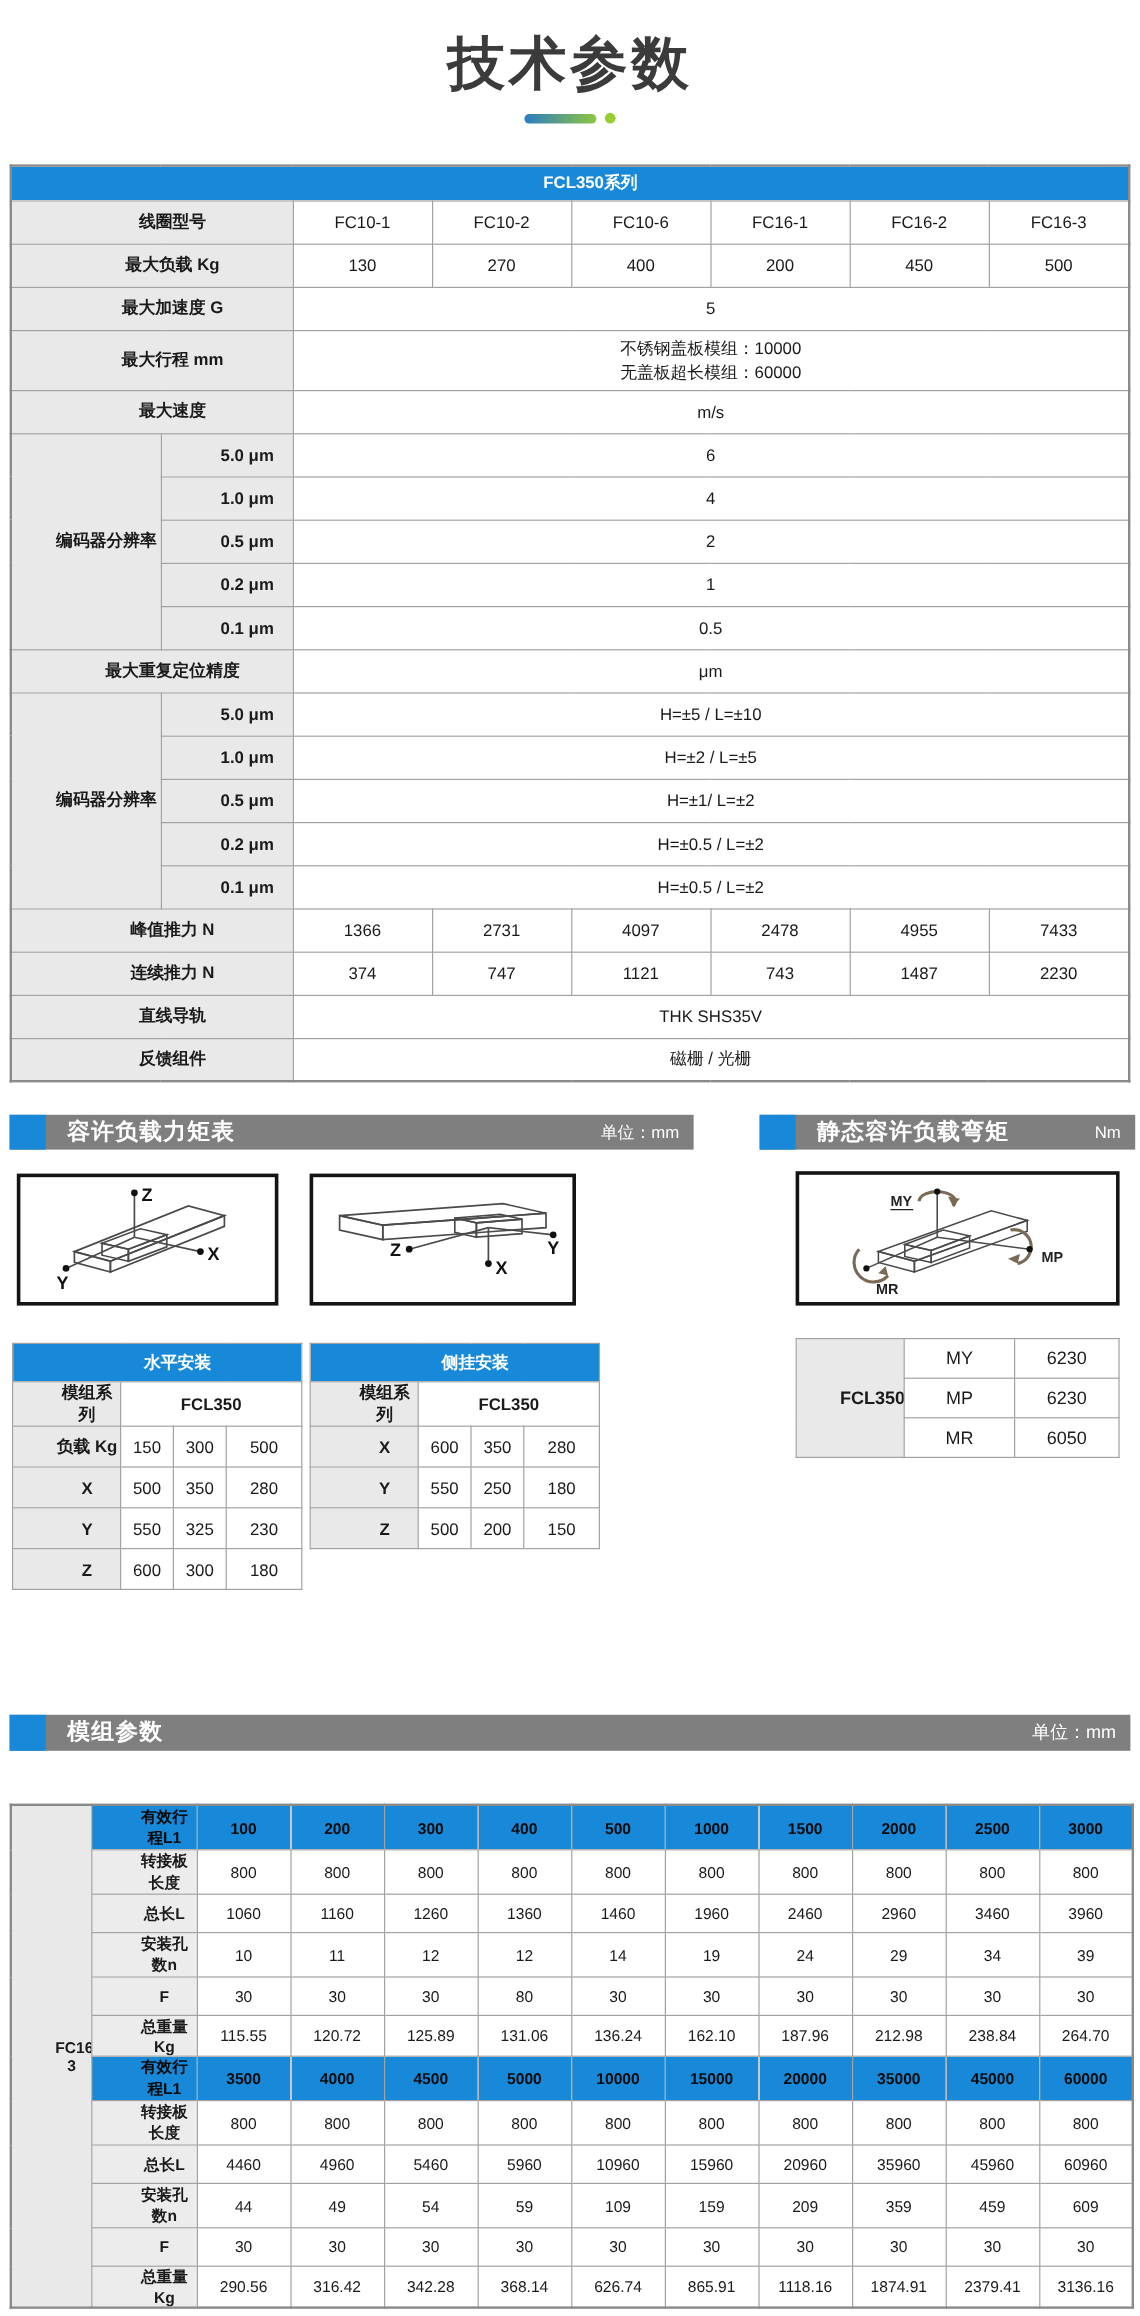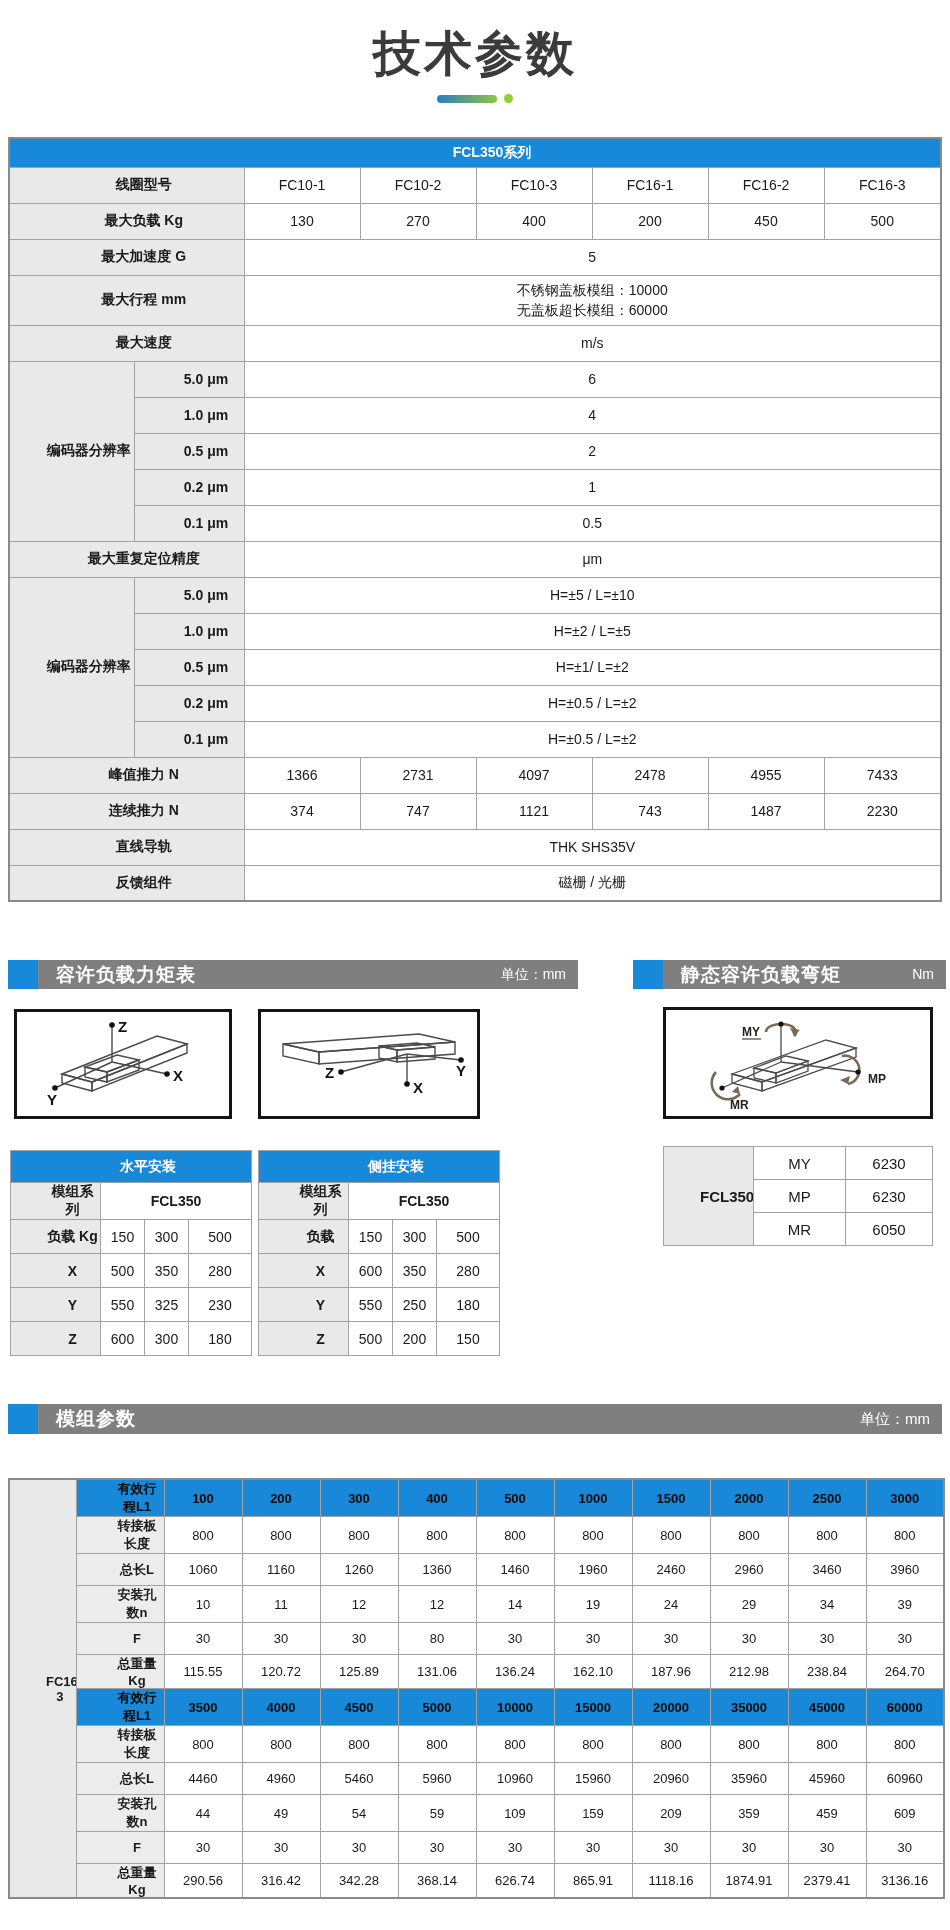--- a/index.html
+++ b/index.html
@@ -15,39 +15,39 @@
   th{font-weight:bold;background:#e9e9e9;padding-left:36px;}
   td{background:#fff;font-weight:normal;}
   .blue{background:#1789d8 !important;color:#fff !important;font-weight:bold;}
 
   .spec{width:934px;margin:34px 8px 0 8px;border:2px solid #8a8a8a;}
   .spec tr{height:36px;}
   .spec tr.t{height:29px;}
   .spec tr.stroke-row{height:50px;}
   .spec .two-line span{display:block;line-height:1.45;text-align:center;}
 
-  .middle{position:relative;height:396px;margin-top:58px;}
+  .middle{position:relative;height:396px;margin-top:27px;}
   .section-bar{position:absolute;height:29px;background:#7f7f7f;color:#fff;}
   .section-bar .accent{position:absolute;left:0;top:0;width:30px;height:29px;background:#1789d8;}
   .section-bar .bar-title{position:absolute;left:48px;top:0;line-height:29px;font-size:19px;font-weight:bold;letter-spacing:1px;}
   .section-bar .bar-unit{position:absolute;right:12px;top:0;line-height:29px;font-size:14px;}
   .diag{position:absolute;background:#fff;border:3px solid #141414;box-sizing:border-box;}
   .diag svg{display:block;width:100%;height:100%;}
   .axis-text{font-size:15px;font-weight:bold;fill:#111;}
   .m-text{font-size:12px;font-weight:bold;fill:#222;}
 
   .mount{position:absolute;width:242px;}
   .mount tr{height:34px;}
   .mount tr.t{height:32px;}
   .moments{position:absolute;width:270px;}
   .moments tr{height:33px;}
   .moments td{font-size:15px;}
   .moments th{font-size:15px;}
 
-  .bottom{margin:48px 8px 0 8px;position:relative;}
+  .bottom{margin:104px 8px 0 8px;position:relative;}
   .module-bar{position:relative;height:30px;background:#7f7f7f;color:#fff;}
   .module-bar .accent{position:absolute;left:0;top:0;width:30px;height:30px;background:#1789d8;}
   .module-bar .bar-title{position:absolute;left:48px;top:0;line-height:30px;font-size:19px;font-weight:bold;letter-spacing:1px;}
   .module-bar .bar-unit{position:absolute;right:12px;top:0;line-height:30px;font-size:15px;}
   .module{width:937px;margin-top:44px;border:2px solid #8a8a8a;}
   .module tr{height:32px;}
   .module th,.module td{font-size:13px;}
   .module th{background:#ececec;}
   .module th.series{background:#e9e9e9;font-size:13px;}
   .module tr.hl th,.module tr.hl td{background:#1789d8;color:#0a0a0a;font-weight:bold;}
@@ -76,21 +76,21 @@
       <col>
     </colgroup>
   <tbody>
       <tr class="t">
     <th colspan="8" class="blue">FCL350系列</th>
   </tr>
   <tr>
     <th colspan="2">线圈型号</th>
   <td>FC10-1</td>
         <td>FC10-2</td>
-        <td>FC10-3</td>
+        <td>FC10-6</td>
         <td>FC16-1</td>
         <td>FC16-2</td>
         <td>FC16-3</td>
       </tr>
   <tr>
     <th colspan="2">最大负载 Kg</th>
   <td>130</td>
         <td>270</td>
         <td>400</td>
         <td>200</td>
@@ -334,26 +334,20 @@
         <col>
       </colgroup>
     <tbody>
         <tr class="t">
           <th colspan="4" class="blue">侧挂安装</th>
         </tr>
     <tr>
       <th>模组系列</th>
       <td colspan="3" style="font-weight:bold">FCL350</td>
     </tr>
-    <tr>
-          <th>负载</th>
-          <td>150</td>
-          <td>300</td>
-          <td>500</td>
-        </tr>
     <tr>
           <th>X</th>
           <td>600</td>
           <td>350</td>
           <td>280</td>
         </tr>
     <tr>
           <th>Y</th>
           <td>550</td>
           <td>250</td>

